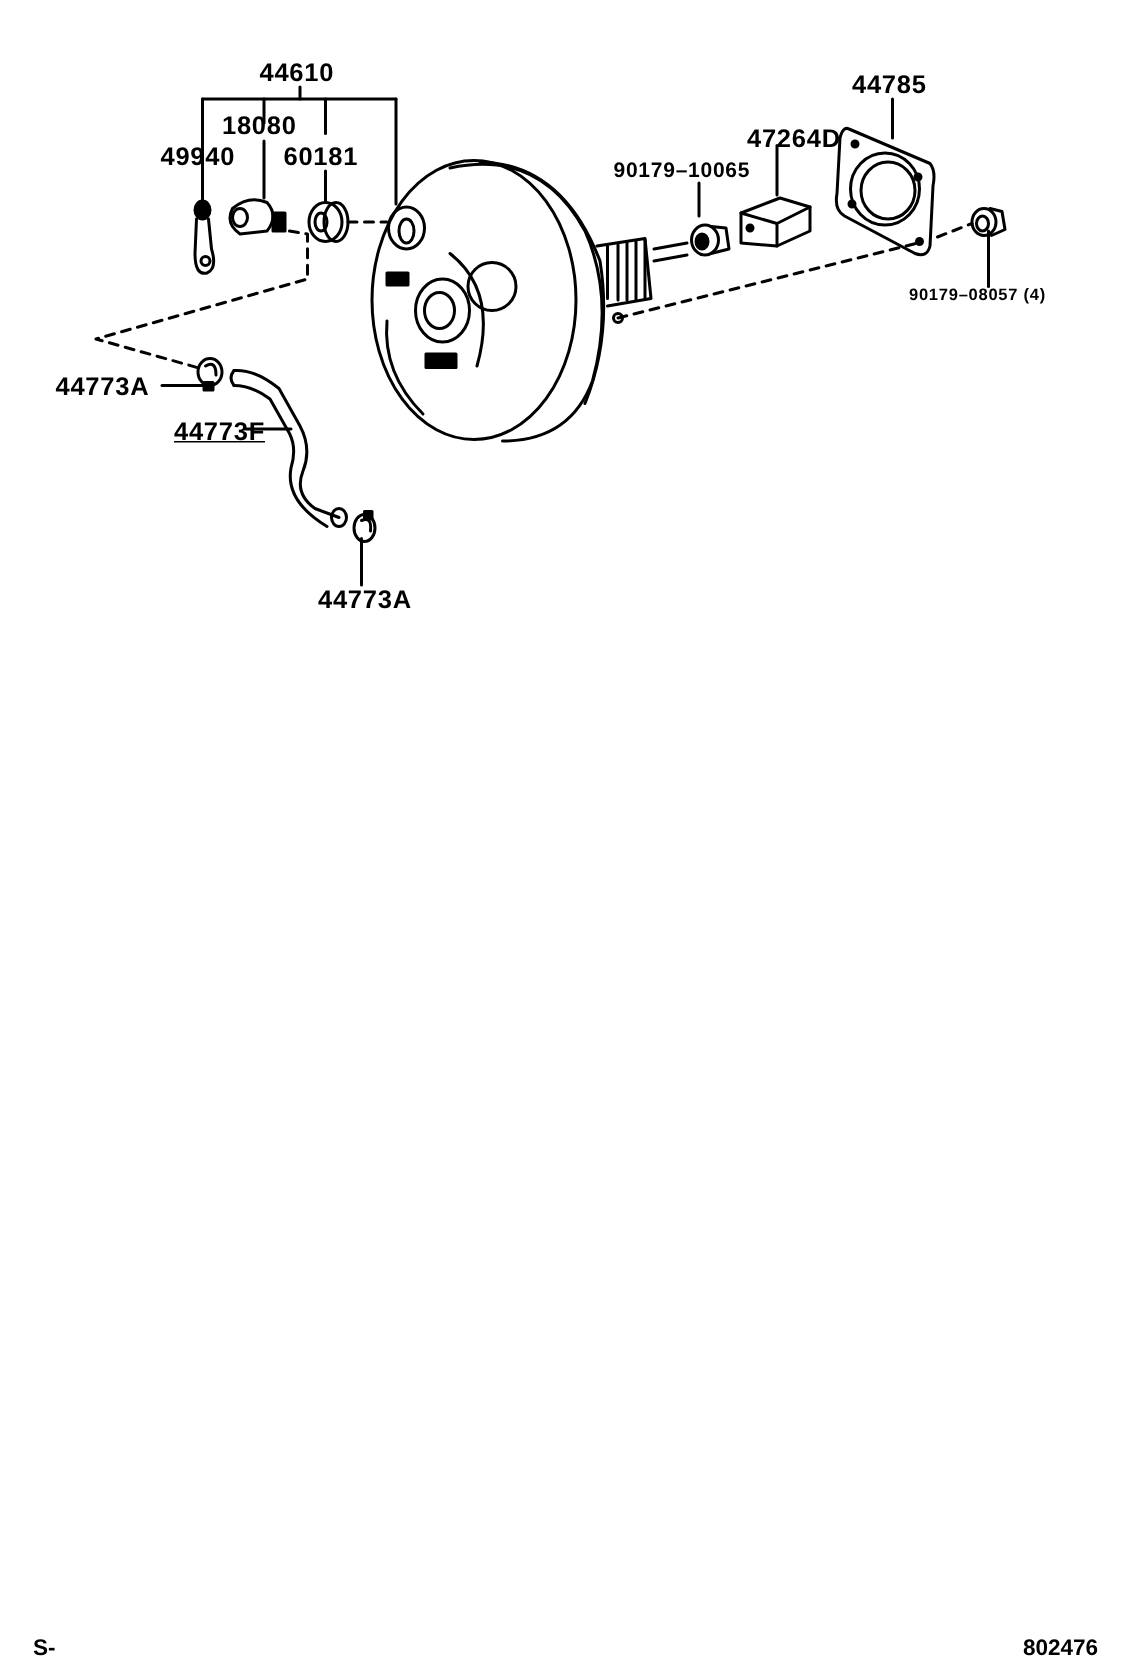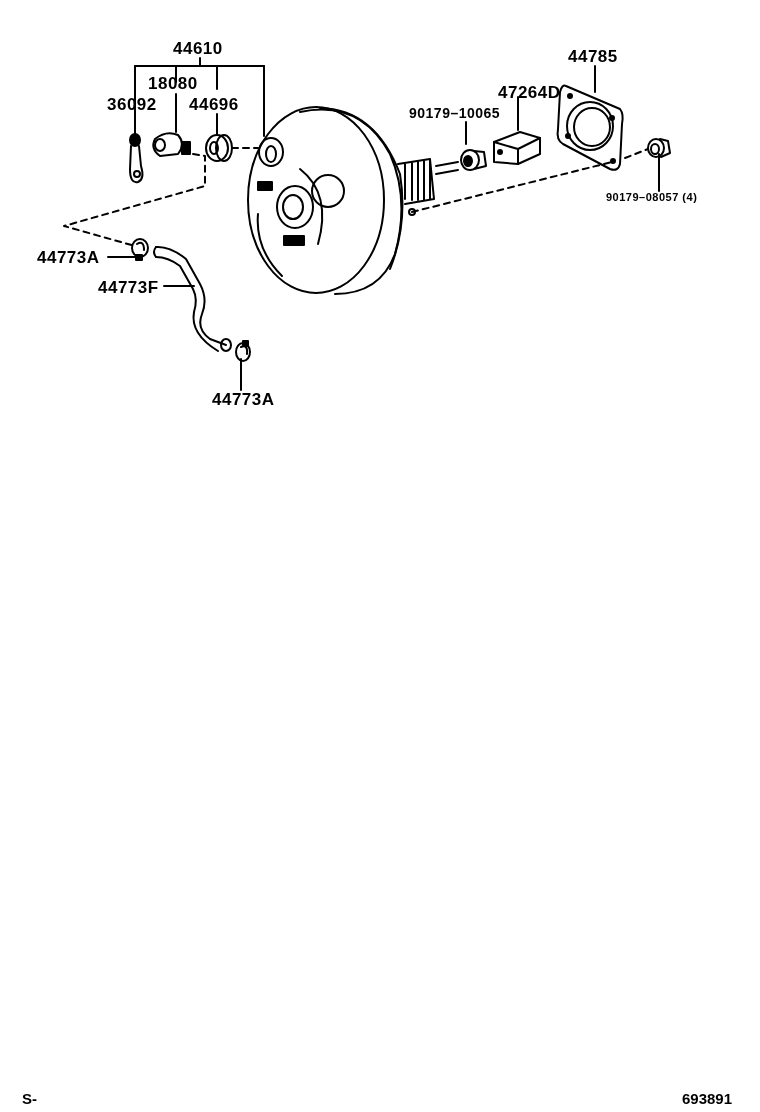--- a/index.html
+++ b/index.html
@@ -124,25 +124,25 @@
         <path d="M156 233 Q170 232 186 245 L200 270 Q208 285 202 300 Q196 315 210 325 L226 331"></path>
         <path d="M156 243 Q168 243 180 252 L193 275 Q198 285 194 298 Q190 320 218 337"></path>
         <path d="M156 233 Q152 238 156 243"></path>
         <ellipse cx="226" cy="331" rx="5" ry="6"></ellipse>
       </g>
     </g>
   </svg>
 
   <span class="lbl" style="left:173px;top:26px;">44610</span>
   <span class="lbl" style="left:148px;top:61px;">18080</span>
-  <span class="lbl" style="left:107px;top:82px;">36092</span>
-  <span class="lbl" style="left:189px;top:82px;">44696</span>
+  <span class="lbl" style="left:107px;top:82px;">49940</span>
+  <span class="lbl" style="left:189px;top:82px;">60181</span>
   <span class="lbl" style="left:568px;top:34px;">44785</span>
   <span class="lbl" style="left:498px;top:70px;">47264D</span>
   <span class="lbl" style="left:409px;top:92px;font-size:14px;">90179–10065</span>
   <span class="lbl" style="left:606px;top:178px;font-size:11px;">90179–08057 (4)</span>
   <span class="lbl" style="left:37px;top:235px;">44773A</span>
-  <span class="lbl" style="left:98px;top:265px;">44773F</span>
+  <span class="lbl" style="left:116px;top:265px;text-decoration:underline;">44773F</span>
   <span class="lbl" style="left:212px;top:377px;">44773A</span>
 
   <span class="foot" style="left:22px;top:1077px;">S-</span>
-  <span class="foot" style="left:682px;top:1077px;">693891</span>
+  <span class="foot" style="left:682px;top:1077px;">802476</span>
 </div>
 
 </body></html>

